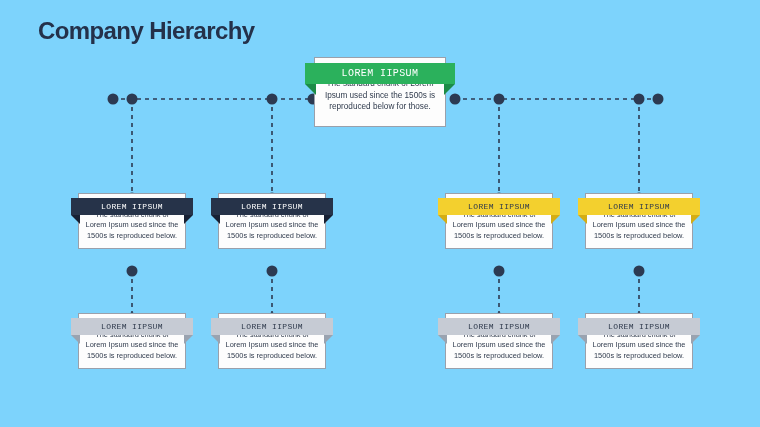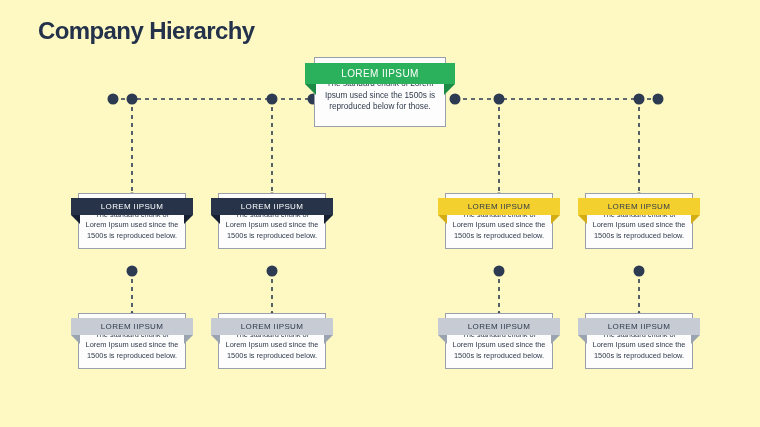--- a/index.html
+++ b/index.html
@@ -10,21 +10,21 @@
   }
   body {
     background: #f4f5f7;
     font-family: "Liberation Sans", sans-serif;
     position: relative;
   }
   #slide {
     position: relative;
     width: 760px;
     height: 427px;
-    background: #fef9c3;
+    background: #7dd3fc;
   }
 
   
   .page-title {
     position: absolute;
     left: 38px;
     top: 17px;
     font-size: 24px;
     font-weight: bold;
     color: #24314a;
@@ -60,20 +60,21 @@
     text-align: center;
   }
   
   .ribbon {
     position: absolute;
     left: -7px;
     top: 5px;
     width: 122px;
     height: 17px;
     z-index: 3;
+    font-family: Liberation Mono, monospace;
   }
   .ribbon .bar {
     position: absolute;
     left: 0; top: 0;
     width: 122px;
     height: 17px;
     display: flex;
     align-items: center;
     justify-content: center;
   }

